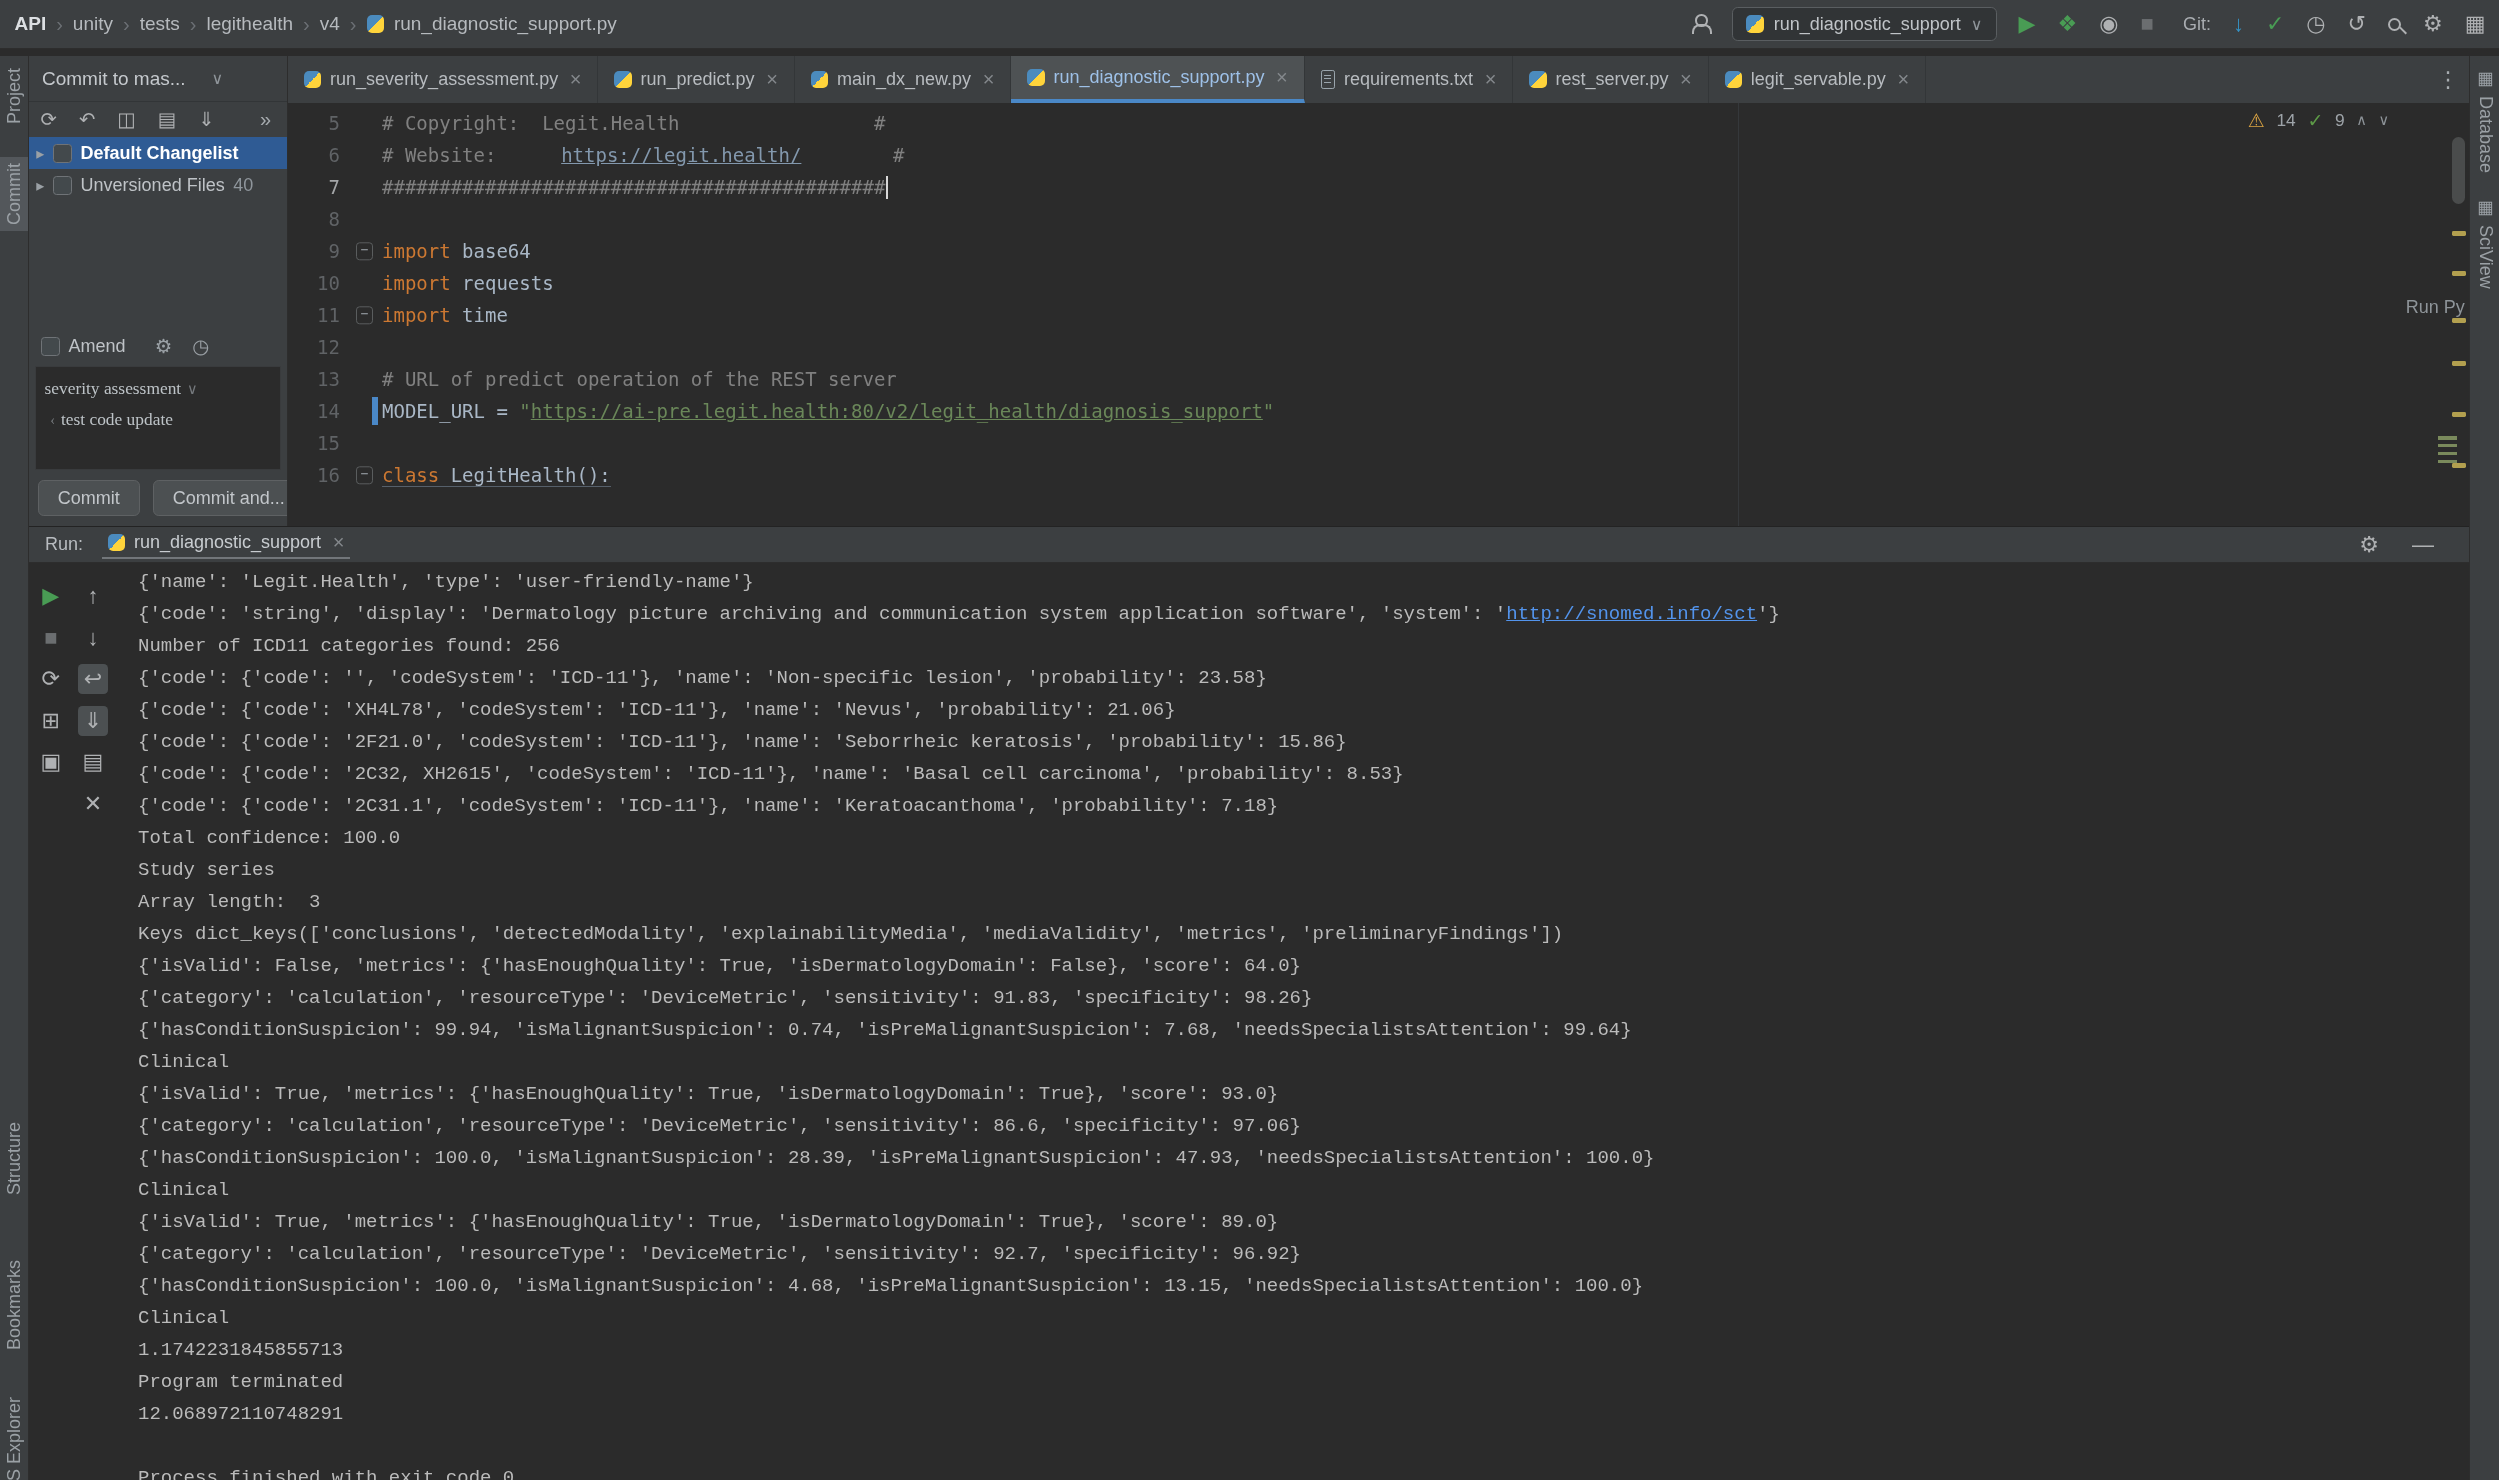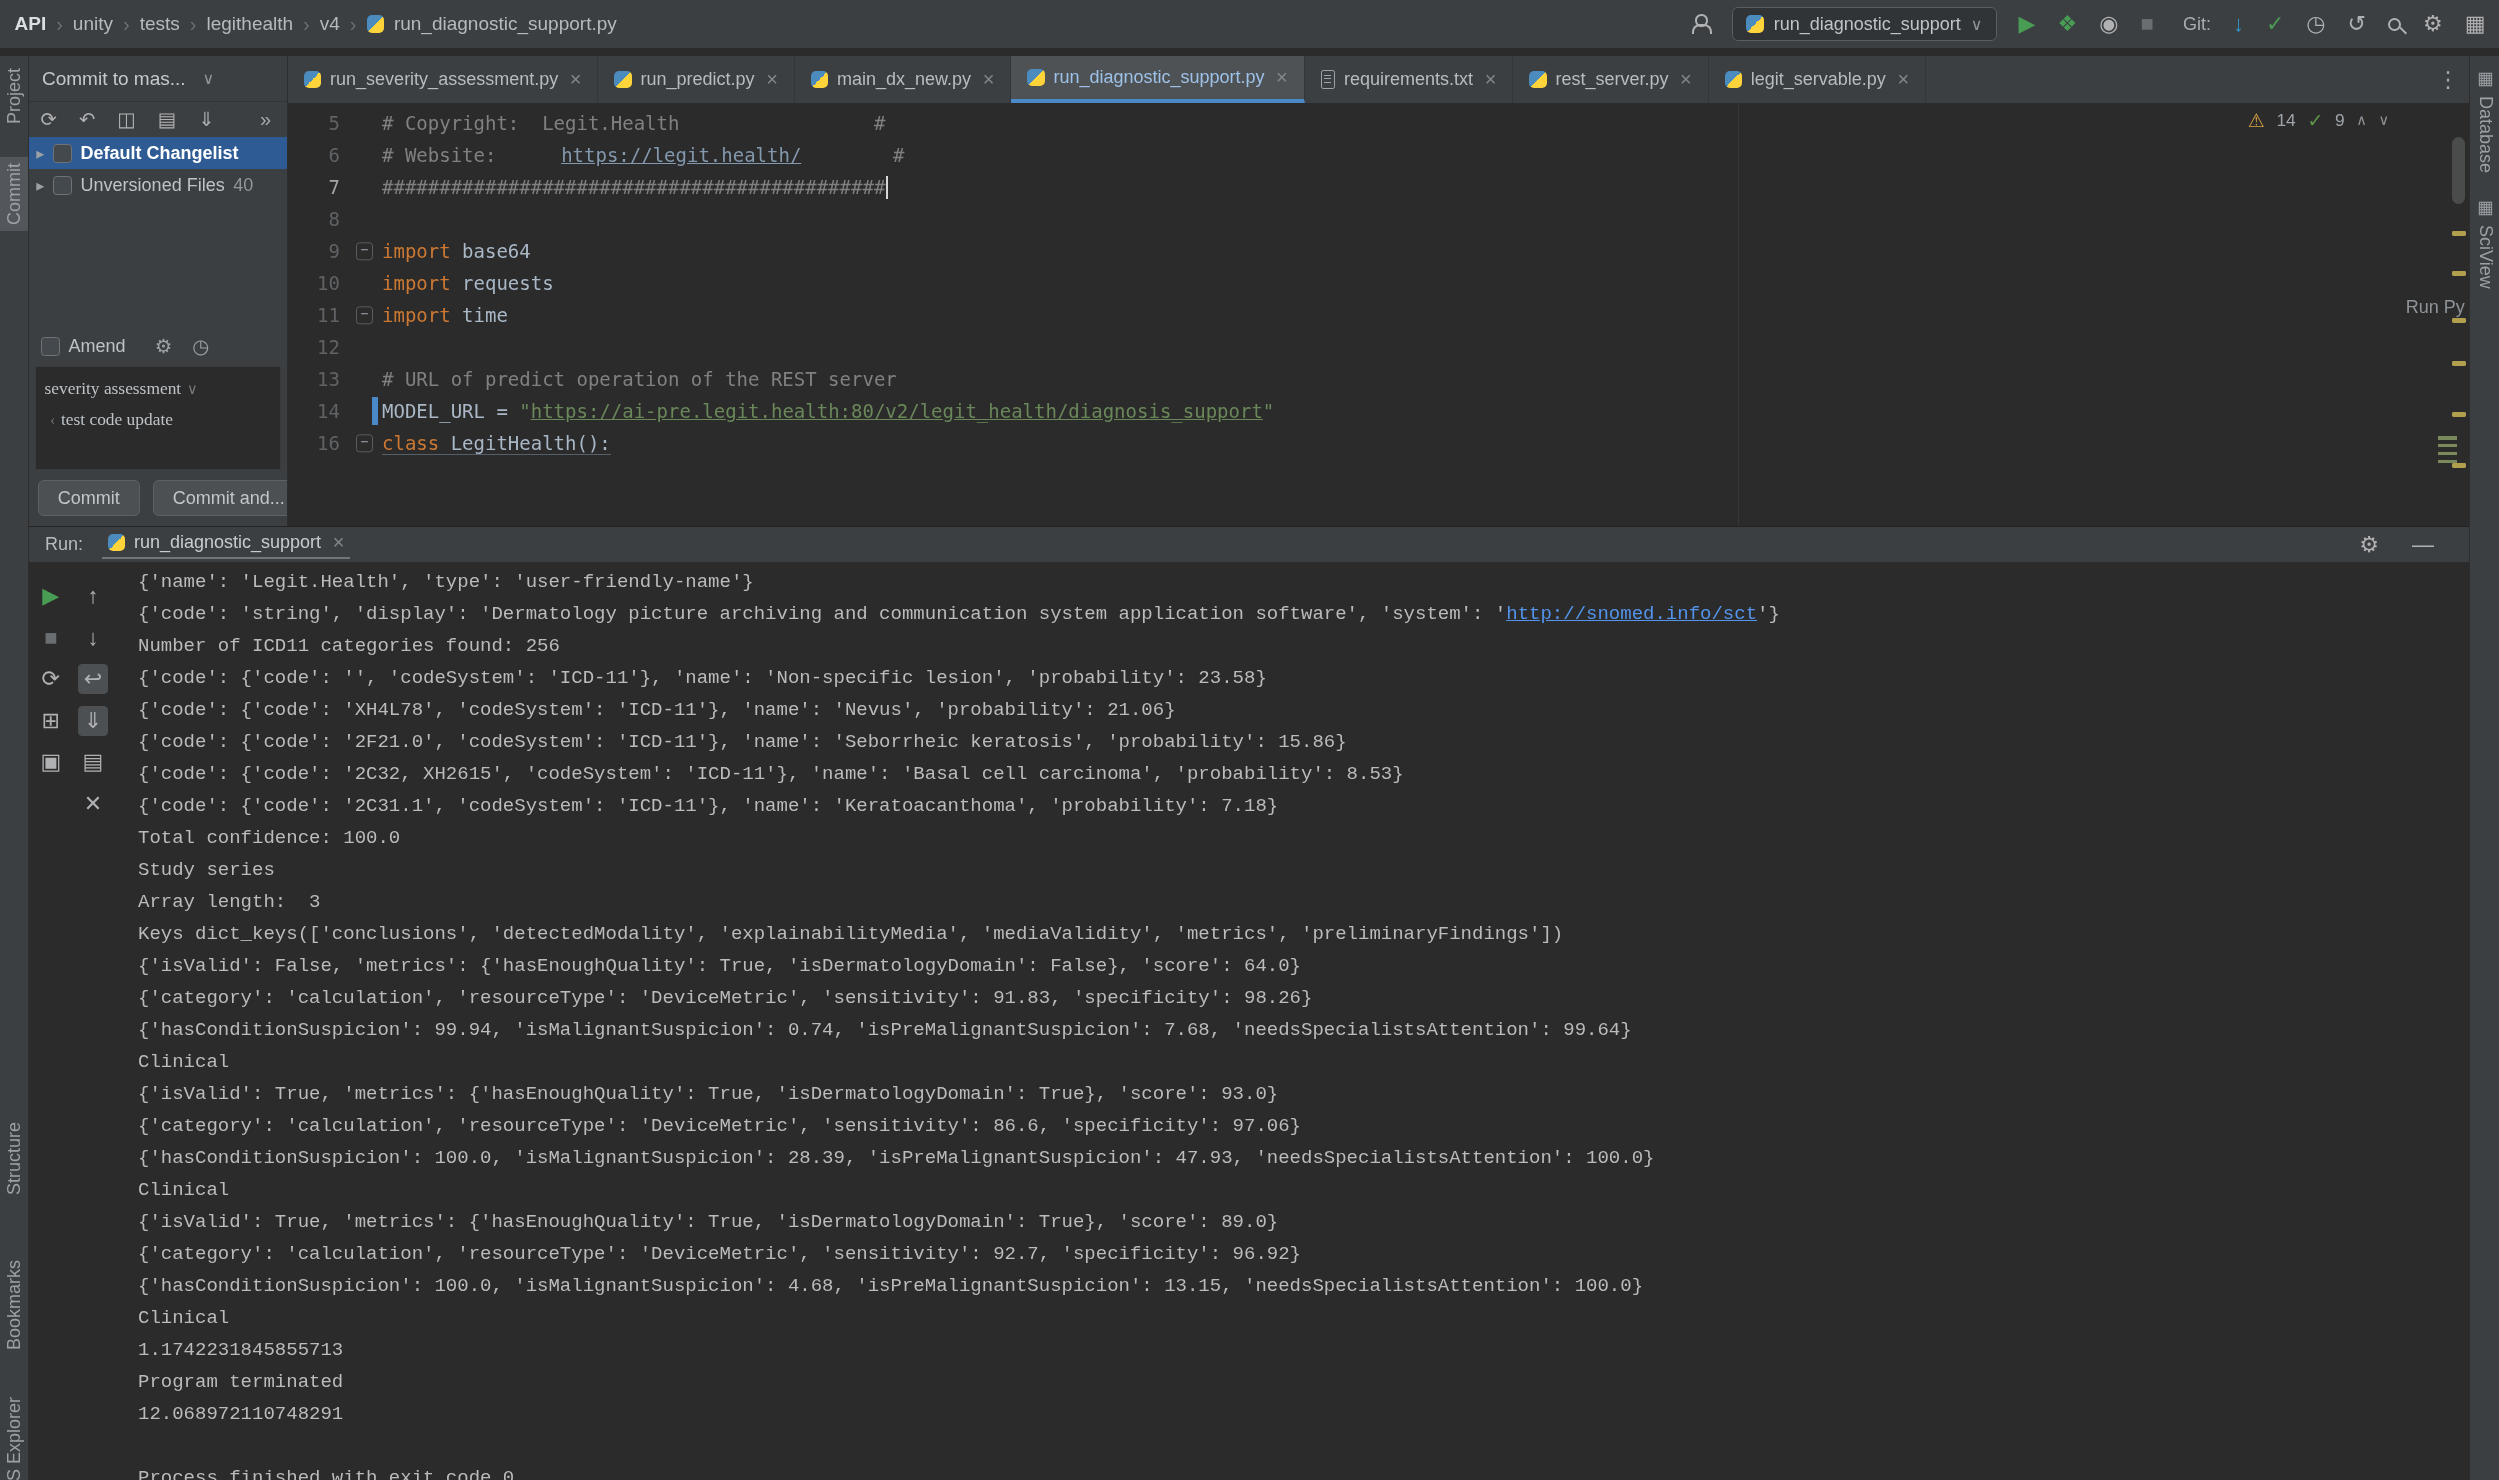--- a/index.html
+++ b/index.html
@@ -46,21 +46,21 @@
   .rstripe { position:absolute; top:56px; right:0; bottom:0; width:31px; background:#3c3f41;
              border-left:1.4px solid #2d2d2d; overflow:hidden; z-index:6; }
   .vbtn-r { position:absolute; left:0; width:31px; display:flex; flex-direction:column; align-items:center;
             color:#9ba1a6; font-size:18px; gap:7.2px; }
   .vicon { font-size:17.4px; color:#9ba1a6; }
   .vtext-r { writing-mode:vertical-rl; white-space:nowrap; }
 
   
   .commit-panel { position:absolute; top:56px; left:29px; width:259px; height:470px; background:#3c3f41;
                   border-right:1.4px solid #2d2d2d; overflow:hidden; z-index:3; }
-  .cp-header { height:46px; display:flex; align-items:center; gap:17px; padding:0 13px;
+  .cp-header { height:46px; display:flex; align-items:center; gap:26px; padding:0 13px;
                border-bottom:1.4px solid #323537; font-size:19px; color:#c5c9cd; }
   .dd { color:#8f959a; font-size:16px; }
   .cp-toolbar { height:35px; display:flex; align-items:center; gap:22px; padding:0 11.6px; color:#a7acb0; }
   .cp-toolbar .icon { font-size:19.5px; }
   .cp-more { margin-left:auto; padding-right:4.3px; font-size:20px; color:#a7acb0; }
   .tree-row { height:32px; display:flex; align-items:center; gap:8.7px; padding-left:7.2px; font-size:18px; color:#bfc3c7; }
   .tree-row.selected { background:#2F5B94; }
   .tree-row.selected .tree-label { color:#ffffff; font-weight:bold; }
   .tree-arrow { color:#9aa0a5; font-size:16px; }
   .tree-count { color:#8f969c; }
@@ -303,20 +303,21 @@
         <div class="eline"><div class="gutter">5</div><div class="code"><span class="tk-comment"># Copyright:  Legit.Health                 #</span></div></div>
         <div class="eline"><div class="gutter">6</div><div class="code"><span class="tk-comment"># Website:    </span><span class="tk-comment-link">https://legit.health/</span><span class="tk-comment">        #</span></div></div>
         <div class="eline"><div class="gutter cl">7</div><div class="code"><span class="tk-comment">############################################</span><span class="caret"></span></div></div>
         <div class="eline"><div class="gutter">8</div><div class="code"></div></div>
         <div class="eline"><div class="gutter">9</div><span class="fold">−</span><div class="code"><span class="tk-kw">import</span><span class="tk-plain"> base64</span></div></div>
         <div class="eline"><div class="gutter">10</div><div class="code"><span class="tk-kw">import</span><span class="tk-plain"> requests</span></div></div>
         <div class="eline"><div class="gutter">11</div><span class="fold">−</span><div class="code"><span class="tk-kw">import</span><span class="tk-plain"> time</span></div></div>
         <div class="eline"><div class="gutter">12</div><div class="code"></div></div>
         <div class="eline"><div class="gutter">13</div><div class="code"><span class="tk-comment"># URL of predict operation of the REST server</span></div></div>
         <div class="eline"><div class="gutter">14</div><span class="changebar"></span><div class="code"><span class="tk-plain">MODEL_URL = </span><span class="tk-str">"</span><span class="tk-str-link">https://ai-pre.legit.health:80/v2/legit_health/diagnosis_support</span><span class="tk-str">"</span></div></div>
+        <div class="eline"><div class="gutter">15</div><div class="code"></div></div>
         <div class="eline"><div class="gutter">16</div><span class="fold">−</span><div class="code u"><span class="tk-kw">class</span><span class="tk-plain"> LegitHealth():</span></div></div>
       </div>
     <div class="inspections">
       <span class="insp-warn">⚠</span>
       <span class="insp-count">14</span>
       <span class="insp-ok">✓</span>
       <span class="insp-count">9</span>
       <span class="insp-nav">∧</span>
       <span class="insp-nav">∨</span>
     </div>

